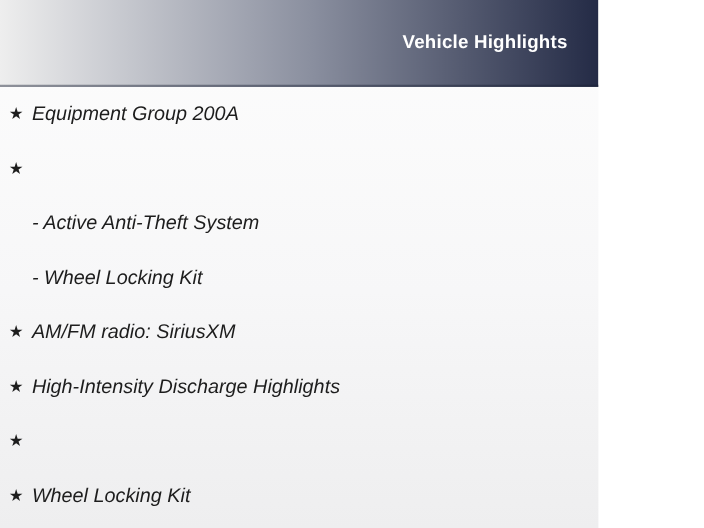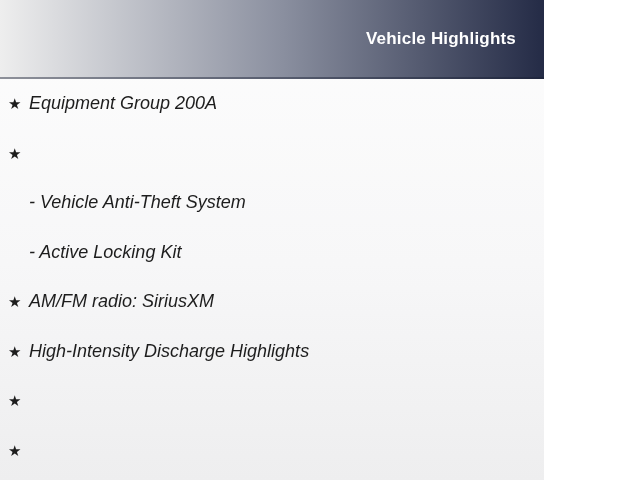--- a/index.html
+++ b/index.html
@@ -77,41 +77,42 @@
       <span class="bullet">★</span>
       <span class="label">Equipment Group 200A</span>
     </div>
 
     <div class="row">
       <span class="bullet">★</span>
     </div>
 
     <div class="row">
       <span class="bullet"></span>
-      <span class="label">- Vehicle Anti-Theft System</span>
+      <span class="label">- Active Anti-Theft System</span>
     </div>
 
     <div class="row">
       <span class="bullet"></span>
-      <span class="label">- Active Locking Kit</span>
+      <span class="label">- Wheel Locking Kit</span>
     </div>
 
     <div class="row">
       <span class="bullet">★</span>
       <span class="label">AM/FM radio: SiriusXM</span>
     </div>
 
     <div class="row">
       <span class="bullet">★</span>
       <span class="label">High-Intensity Discharge Highlights</span>
     </div>
 
     <div class="row">
       <span class="bullet">★</span>
     </div>
 
     <div class="row">
       <span class="bullet">★</span>
+      <span class="label">Wheel Locking Kit</span>
     </div>
 
   </div>
 
 </div>
 
 </body></html>

